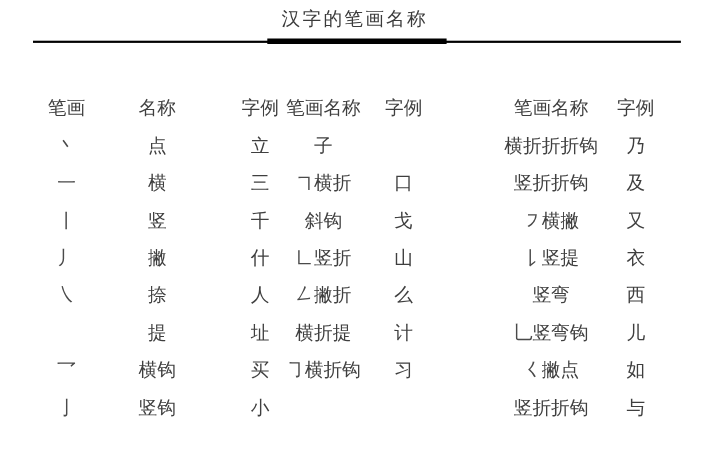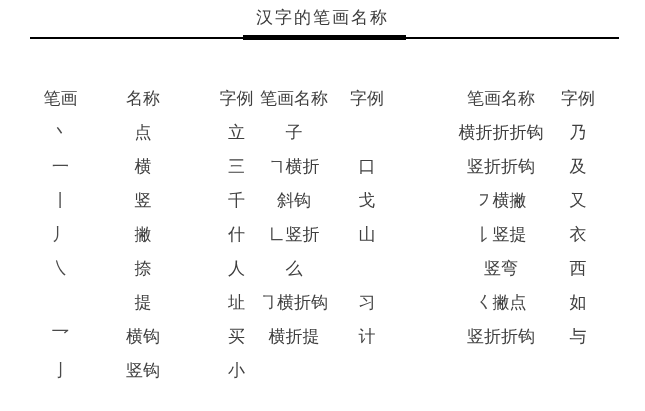--- a/index.html
+++ b/index.html
@@ -99,29 +99,30 @@
       </div>
       <div class="row">
         <div class="cell sn"><span class="stroke-glyph"></span><span>斜钩</span></div>
         <div class="cell">戈</div>
       </div>
       <div class="row">
         <div class="cell sn"><span class="stroke-glyph">㇗</span><span>竖折</span></div>
         <div class="cell">山</div>
       </div>
       <div class="row">
+        <div class="cell sn"><span class="stroke-glyph">㇜</span><span>撇折</span></div>
         <div class="cell">么</div>
+      </div>
+      <div class="row">
+        <div class="cell sn"><span class="stroke-glyph"></span><span>横折提</span></div>
+        <div class="cell">计</div>
       </div>
       <div class="row">
         <div class="cell sn"><span class="stroke-glyph">㇆</span><span>横折钩</span></div>
         <div class="cell">习</div>
-      </div>
-      <div class="row">
-        <div class="cell sn"><span class="stroke-glyph"></span><span>横折提</span></div>
-        <div class="cell">计</div>
       </div>
     </div>
 
     <div class="group g3">
       <div class="row">
         <div class="cell">笔画名称</div>
         <div class="cell">字例</div>
       </div>
       <div class="row">
         <div class="cell sn"><span class="stroke-glyph"></span><span>横折折折钩</span></div>
@@ -137,20 +138,24 @@
       </div>
       <div class="row">
         <div class="cell sn"><span class="stroke-glyph">㇙</span><span>竖提</span></div>
         <div class="cell">衣</div>
       </div>
       <div class="row">
         <div class="cell sn"><span class="stroke-glyph"></span><span>竖弯</span></div>
         <div class="cell">西</div>
       </div>
       <div class="row">
+        <div class="cell sn"><span class="stroke-glyph">乚</span><span>竖弯钩</span></div>
+        <div class="cell">儿</div>
+      </div>
+      <div class="row">
         <div class="cell sn"><span class="stroke-glyph">㇛</span><span>撇点</span></div>
         <div class="cell">如</div>
       </div>
       <div class="row">
         <div class="cell sn"><span class="stroke-glyph"></span><span>竖折折钩</span></div>
         <div class="cell">与</div>
       </div>
     </div>
 
   </div>

